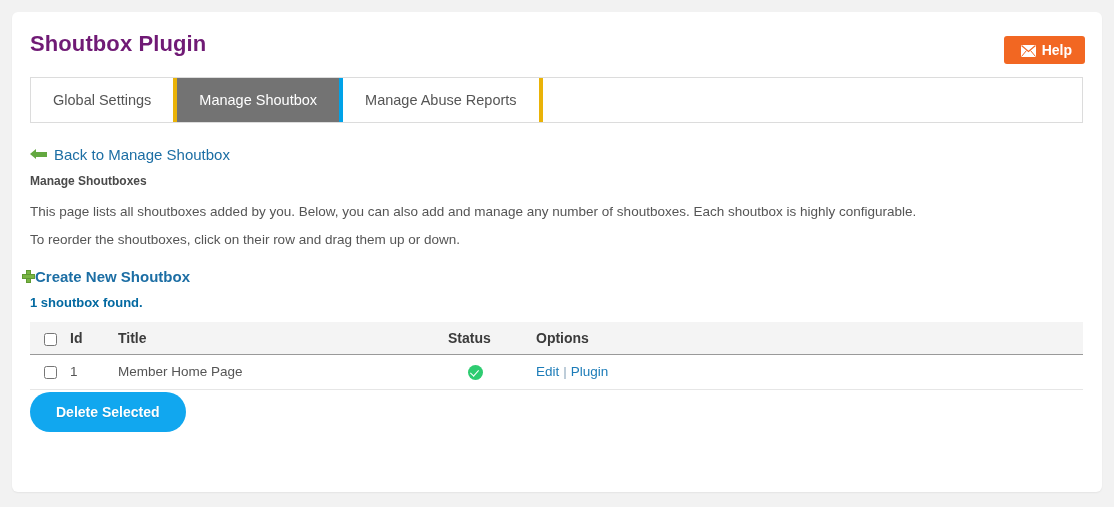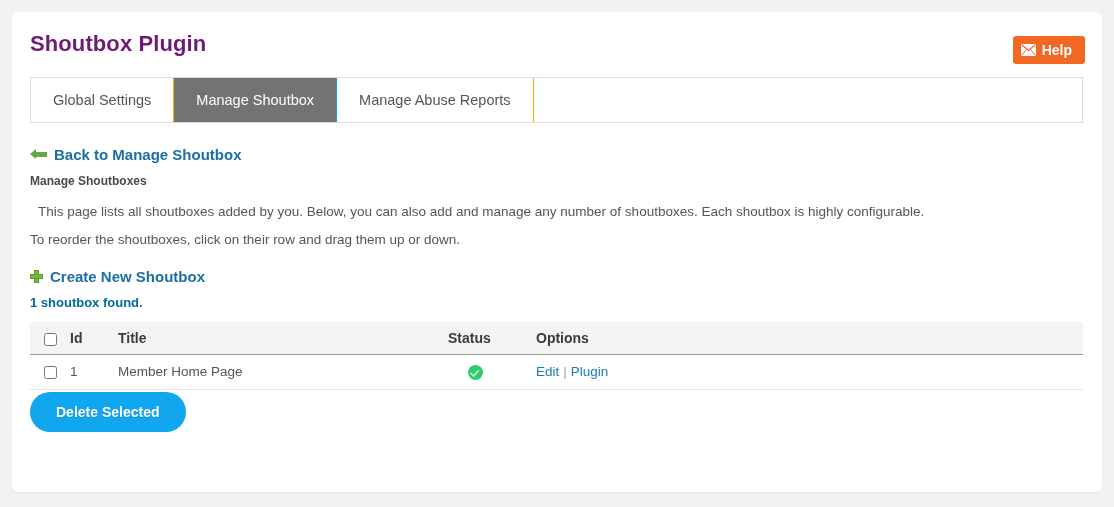--- a/index.html
+++ b/index.html
@@ -40,23 +40,23 @@
   .help-button {
     position: absolute;
     right: 17px;
     top: 24px;
     background: #f26722;
     color: #ffffff;
     font-size: 14px;
     font-weight: bold;
     border: none;
     border-radius: 3px;
-    padding: 7px 13px 7px 8px;
-    display: flex;
-    align-items: center;
+    padding: 7px 13px 7px 17px;
+    display: flex;
+    align-items: flex-end;
     gap: 6px;
     cursor: pointer;
     font-family: "Liberation Sans", sans-serif;
     line-height: 1;
   }
   .help-button .mail-ico {
     display: inline-block;
     width: 15px;
     height: 12px;
     position: relative;
@@ -75,21 +75,21 @@
     background: #ffffff;
   }
   .tab {
     height: 100%;
     display: flex;
     align-items: center;
     justify-content: center;
     padding: 0 22px;
     font-size: 14.5px;
     color: #555555;
-    border-right: 1px solid #eab308;
+    border-right: 4px solid #eab308;
     box-sizing: border-box;
     cursor: pointer;
     white-space: nowrap;
   }
   .tab.active {
     background: #737373;
     color: #ffffff;
     border-right-color: #00a2e8;
     justify-content: center;
   }
@@ -128,57 +128,55 @@
     left: 0;
     top: 0px;
     width: 0;
     height: 0;
     border-top: 5.5px solid transparent;
     border-bottom: 5.5px solid transparent;
     border-right: 6px solid #63a840;
   }
   .back-link {
     font-size: 15px;
-    font-weight: bold;
+    font-weight: normal;
     color: #1c6ea4;
     text-decoration: none;
     cursor: pointer;
   }
 
   .section-heading {
     position: absolute;
     left: 18px;
     top: 162px;
     font-size: 12px;
     font-weight: bold;
     color: #4a4a4a;
   }
   .desc-1 {
     position: absolute;
     left: 18px;
     top: 192px;
     font-size: 13.5px;
     color: #555555;
-    margin-left: 8px;
   }
   .desc-2 {
     position: absolute;
     left: 18px;
     top: 220px;
     font-size: 13.5px;
     color: #555555;
   }
 
   .create-row {
     position: absolute;
-    left: 18px;
+    left: 10px;
     top: 256px;
     display: flex;
     align-items: center;
-    gap: 7px;
   }
   .plus-icon {
     display: inline-block;
     width: 13px;
     height: 13px;
     position: relative;
   }
   .plus-icon:before, .plus-icon:after {
     content: "";
     position: absolute;

